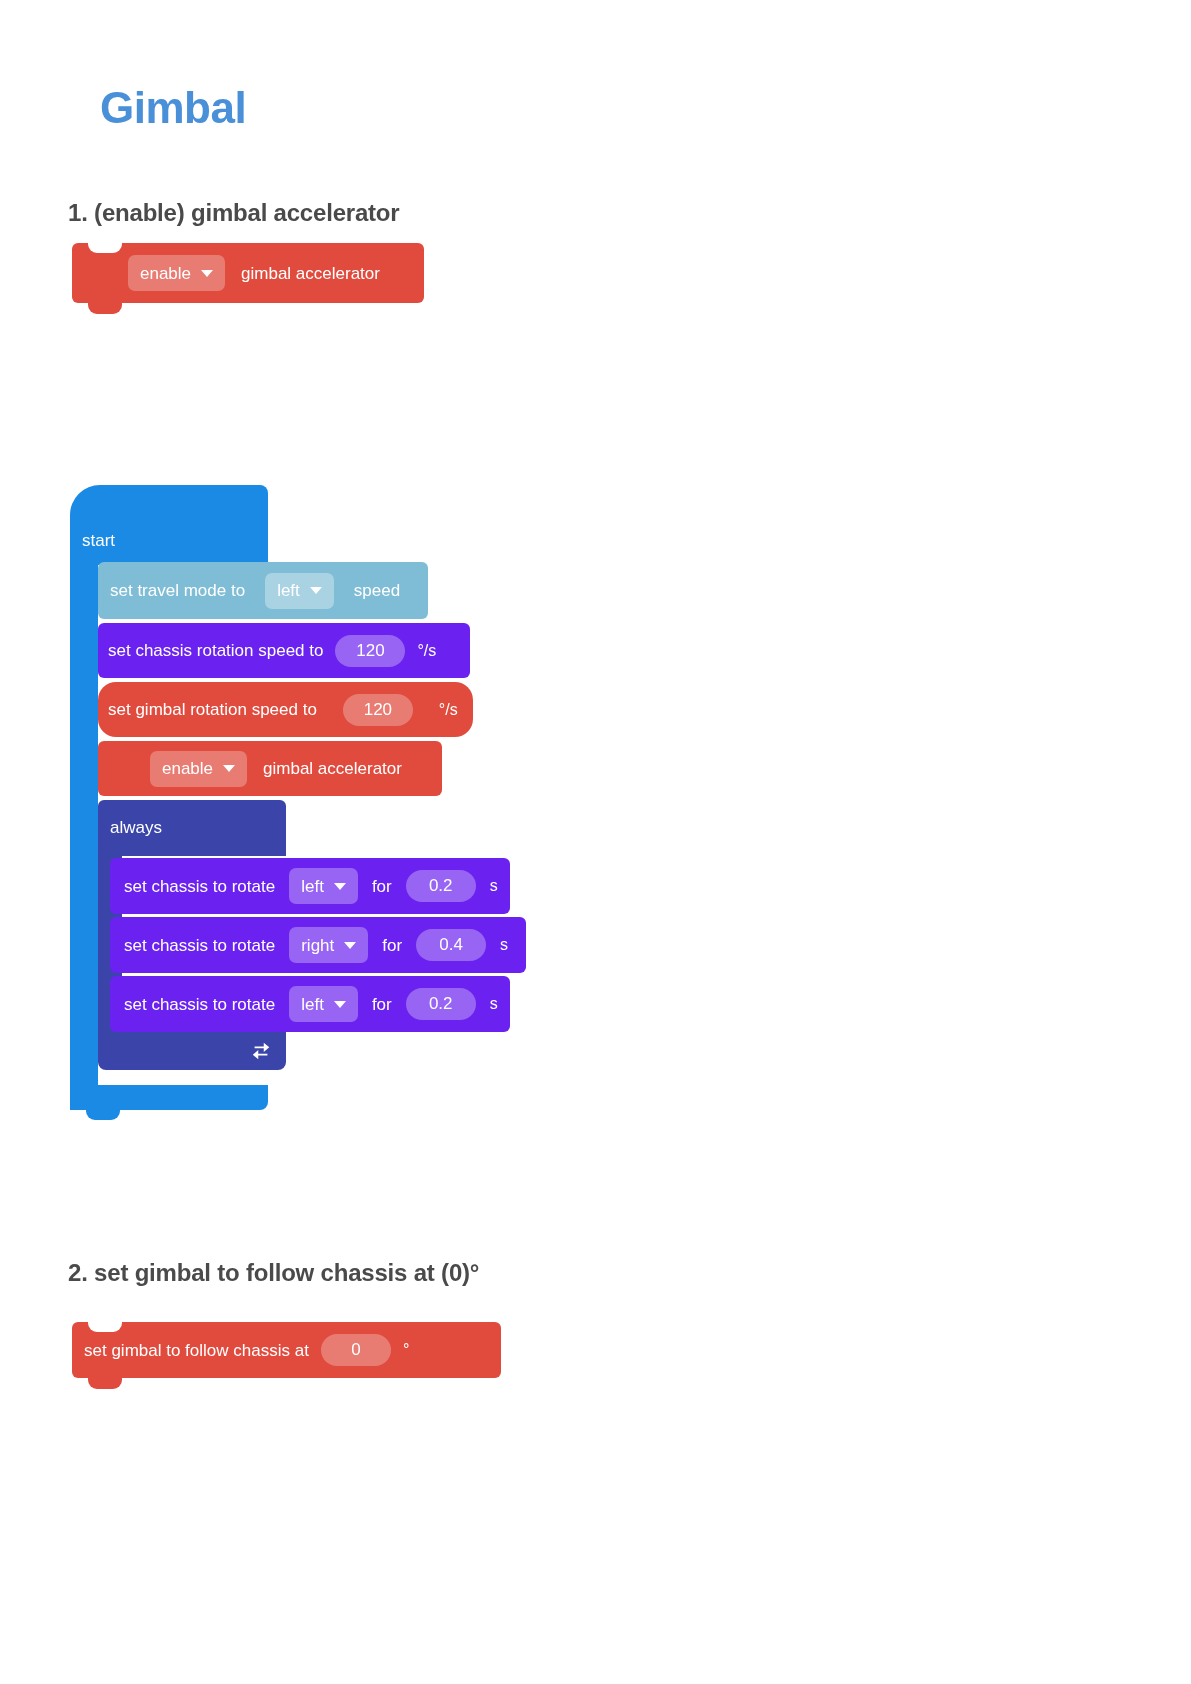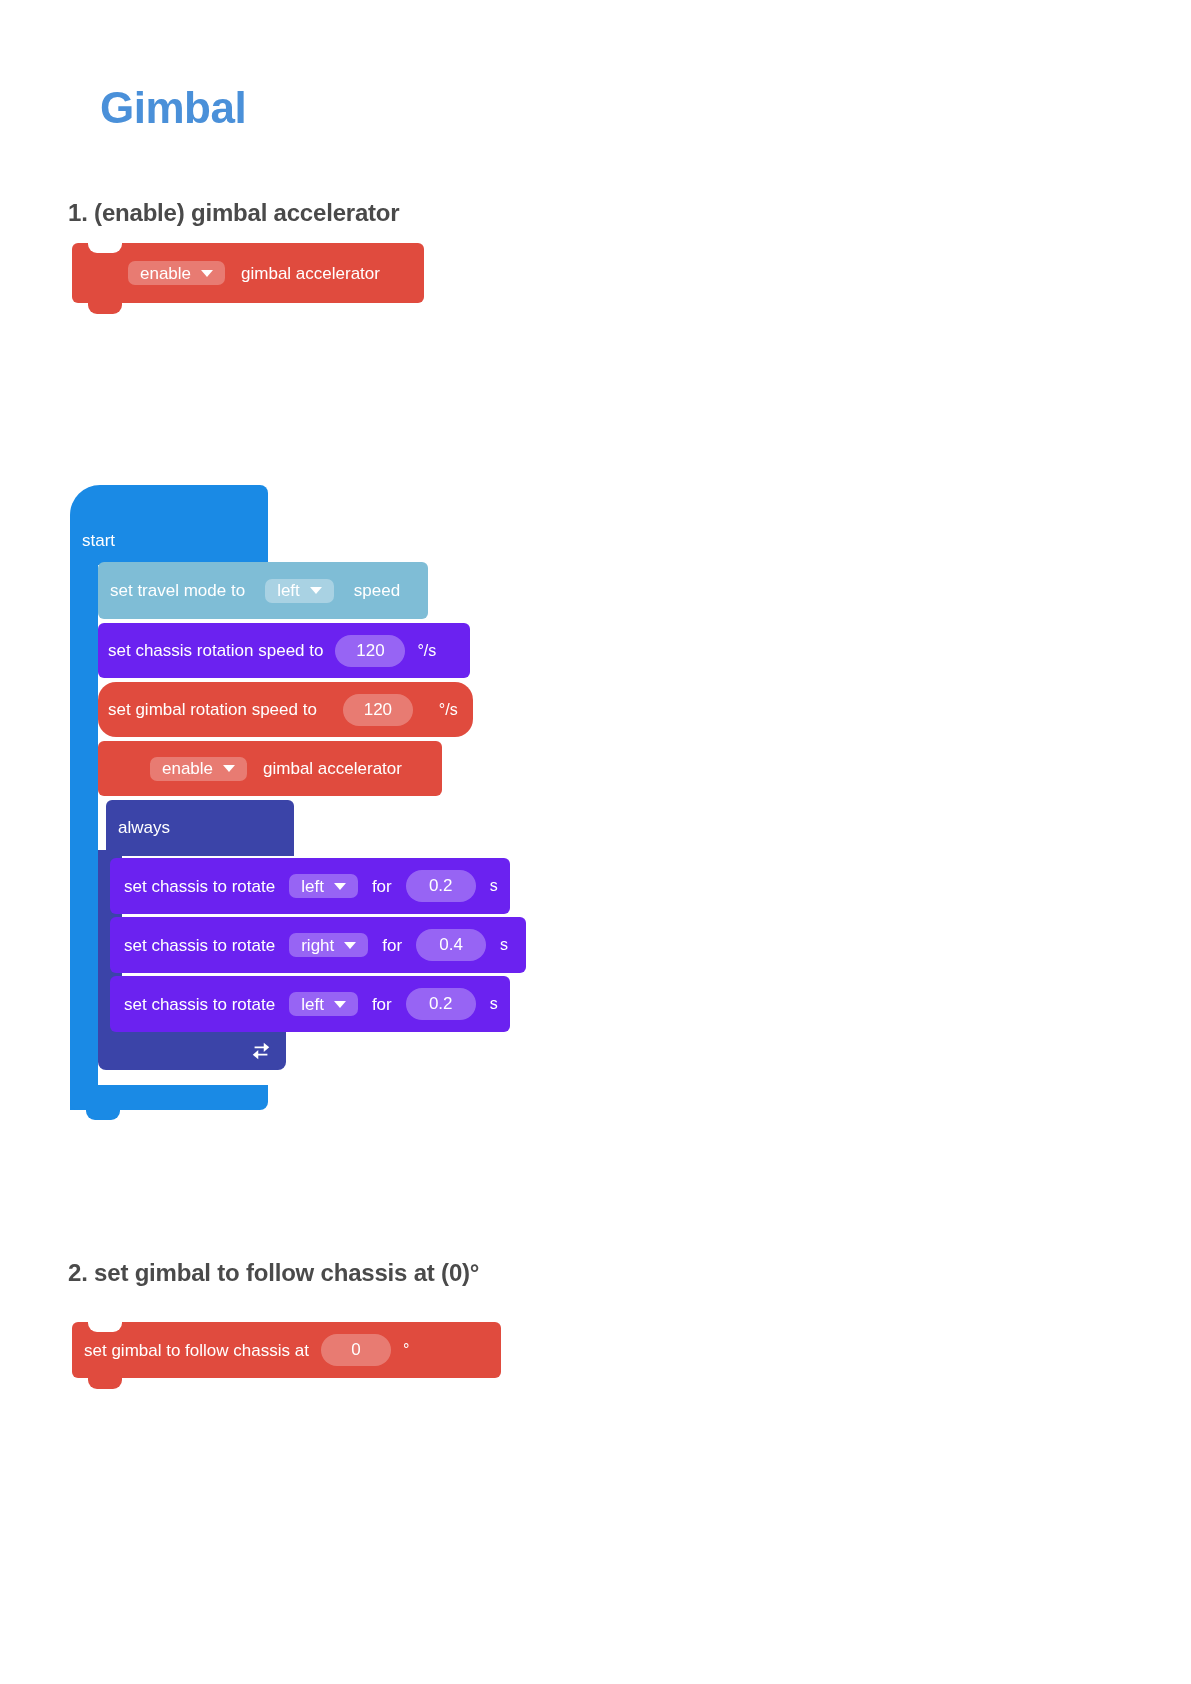--- a/index.html
+++ b/index.html
@@ -61,21 +61,21 @@
     font-size: 17px;
     color: #ffffff;
   }
   
   .ddown {
     display: inline-flex;
     align-items: center;
     justify-content: center;
     gap: 10px;
     border-radius: 7px;
-    height: 24px;
+    height: 36px;
     padding: 0 12px;
     font-size: 17px;
     color: #ffffff;
   }
   .caret {
     width: 0; height: 0;
     border-left: 6px solid transparent;
     border-right: 6px solid transparent;
     border-top: 7px solid #ffffff;
   }
@@ -153,21 +153,21 @@
     padding-left: 10px; gap: 26px; border-radius: 18px;
   }
   #blk-enable-accel-2 {
     left: 98px; top: 741px;
     width: 344px; height: 55px;
     padding-left: 52px; gap: 16px;
   }
 
   
   #blk-always-head {
-    position: absolute; left: 106px; top: 800px;
+    position: absolute; left: 98px; top: 800px;
     width: 188px; height: 56px;
     background: #3b44a8;
     border-radius: 6px 6px 0 0;
   }
   #blk-always-head .lbl {
     position: absolute; left: 12px; top: 18px;
     color: #fff; font-size: 17px;
   }
   #always-spine {
     position: absolute; left: 98px; top: 850px;

